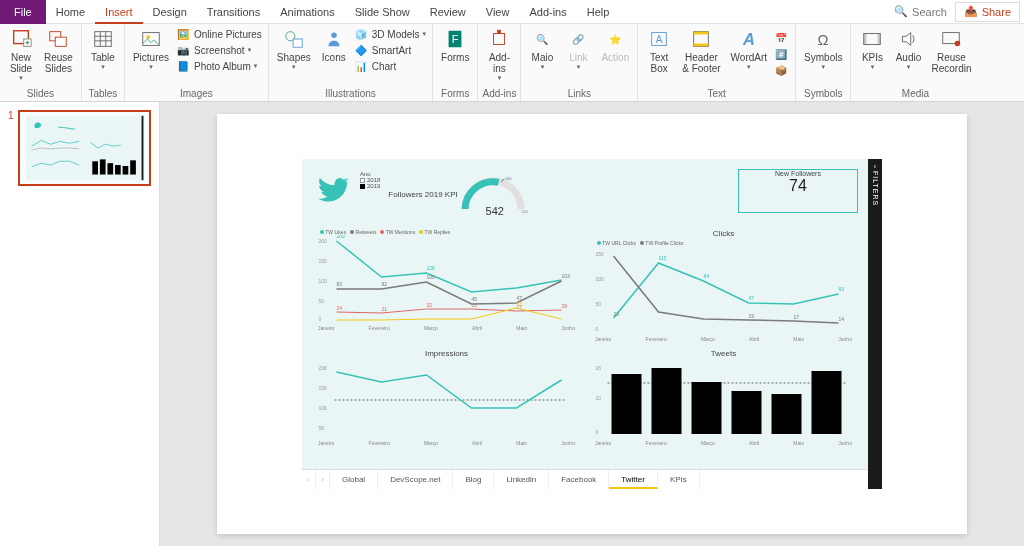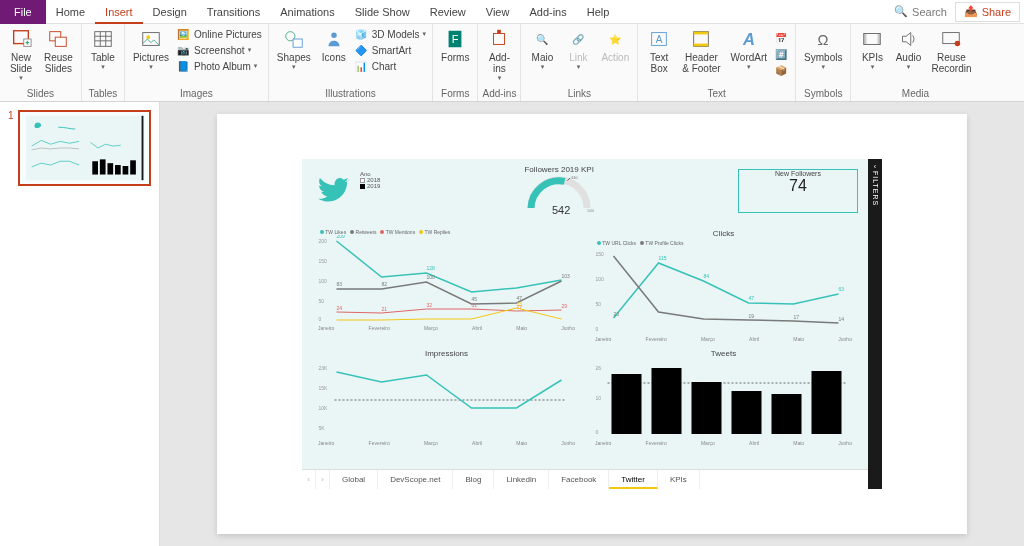--- a/index.html
+++ b/index.html
@@ -42,21 +42,21 @@
 .dash-main { flex: 1; display: flex; flex-direction: column; }
 .filters-bar { width: 14px; background: #1a1a1a; color: #fff; font-size: 7px; display: flex; align-items: flex-start; justify-content: center; padding-top: 12px; position: relative; }
 .filters-txt { writing-mode: vertical-rl; letter-spacing: 1px; }
 .filters-chev { position: absolute; top: 4px; color: #fff; font-size: 7px; }
 
 .dash-header { height: 70px; display: flex; padding: 6px 10px; gap: 8px; }
 .tw-logo { width: 40px; height: 40px; margin-top: 6px; }
 .legend-box { font-size: 6px; color: #555; margin-top: 6px; }
 .legend-box .row { display: flex; align-items: center; gap: 2px; }
 .sq { width: 5px; height: 5px; display: inline-block; }
-.kpi-gauge { flex: 1; display: flex; flex-direction: column; align-items: center; font-size: 8px; color: #444; }
+.kpi-gauge { flex: 1; display: flex; align-items: center; font-size: 8px; color: #444; }
 .gauge { width: 70px; height: 36px; position: relative; margin-top: 2px; }
 .gauge svg { width: 100%; height: 100%; }
 .gauge-val { position: absolute; bottom: -4px; left: 4px; right: 0; text-align: center; font-size: 11px; color: #333; }
 .new-followers { border: 1px solid #37c2b8; width: 120px; height: 44px; display: flex; flex-direction: column; align-items: center; justify-content: flex-start; font-size: 7px; color: #444; margin-top: 4px; }
 .new-followers .num { font-size: 16px; font-weight: 400; color: #222; }
 
 .dash-row { display: flex; flex: 1; padding: 0 10px; gap: 8px; }
 .panel { flex: 1; display: flex; flex-direction: column; }
 .panel-title { text-align: center; font-size: 8px; color: #444; margin-bottom: 2px; }
 .mini-legend { font-size: 5px; color: #666; display: flex; gap: 4px; padding-left: 8px; }

